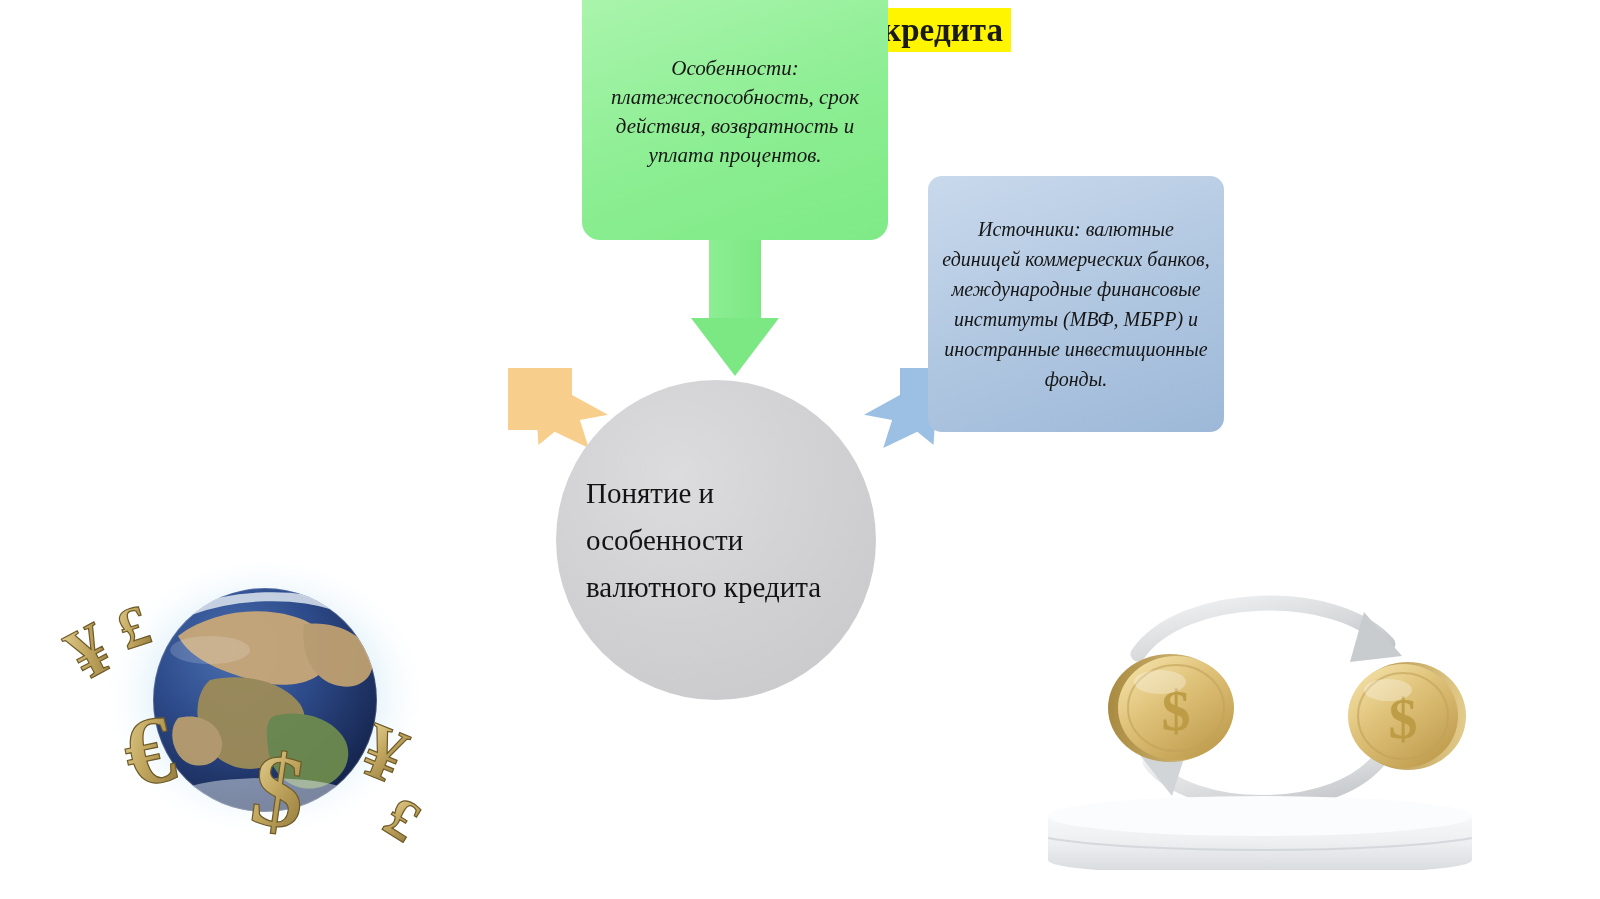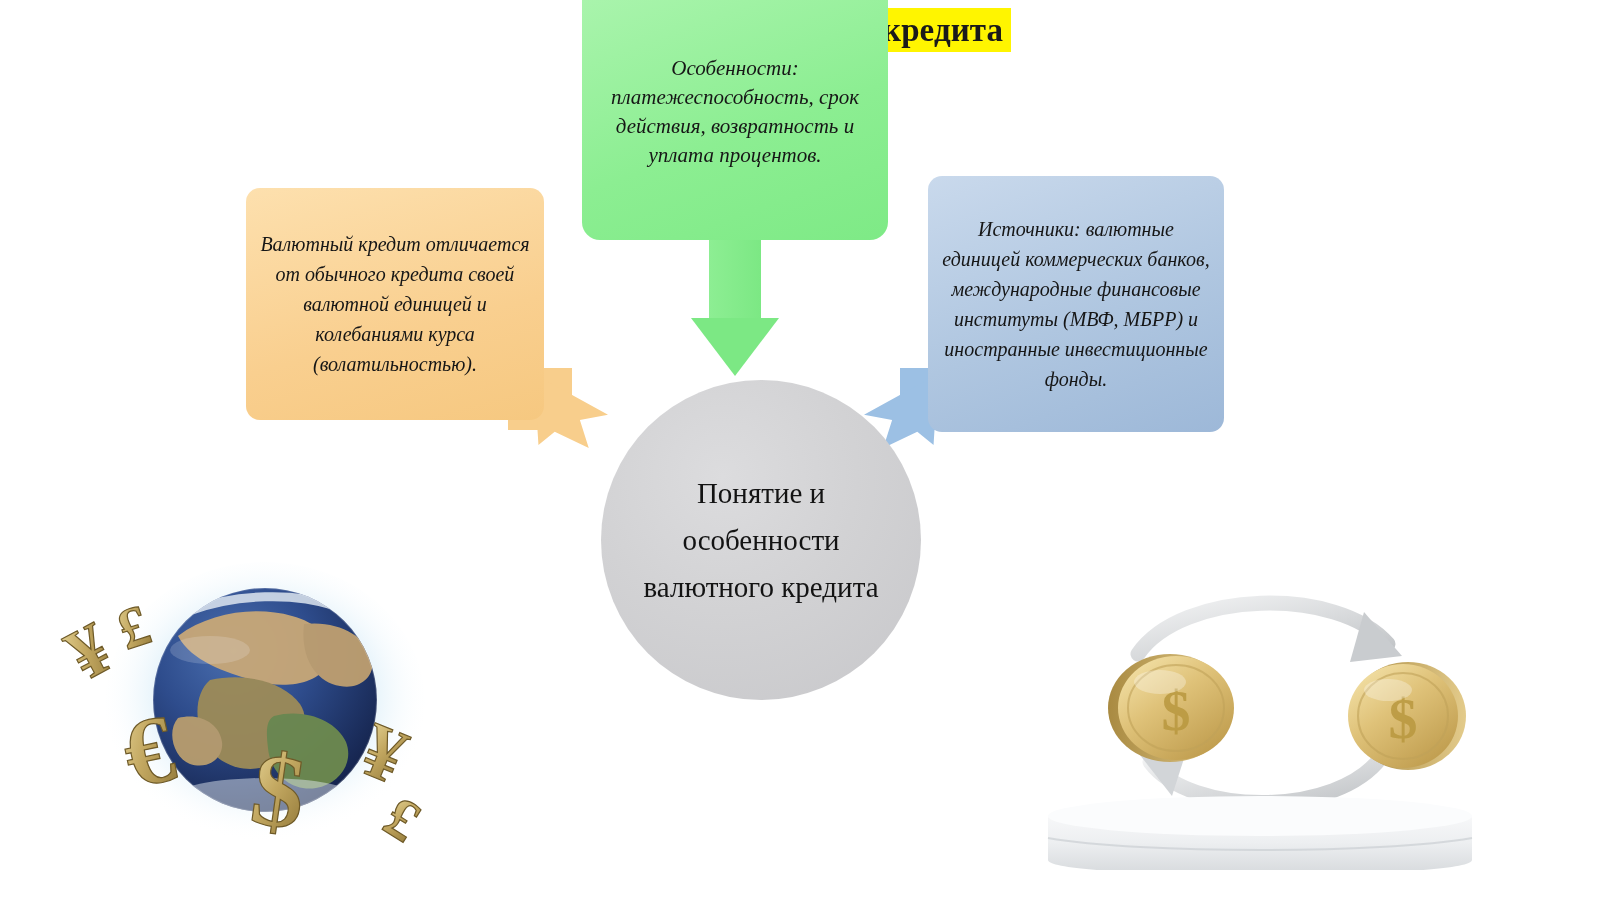--- a/index.html
+++ b/index.html
@@ -156,30 +156,30 @@
     width: 74px;
     height: 74px;
     background: #9CC0E4;
     clip-path: polygon(100% 0%, 0% 55%, 38% 62%, 26% 100%, 72% 78%, 94% 96%);
     z-index: 2;
   }
 
   
   #center-circle {
     position: absolute;
-    left: 601px;
+    left: 556px;
     top: 380px;
     width: 320px;
     height: 320px;
     border-radius: 50%;
     background: radial-gradient(circle at 38% 30%, #DCDCDE 0%, #D2D2D4 45%, #C7C7CA 100%);
     display: flex;
     align-items: center;
     justify-content: center;
-    text-align: center;
+    text-align: left;
     z-index: 4;
   }
   #center-circle-label {
     font-family: "Liberation Serif", "DejaVu Serif", serif;
     font-size: 29px;
     line-height: 47px;
     color: #131313;
     width: 260px;
   }
 
@@ -207,23 +207,20 @@
 <body>
 
 <div id="slide">
 
   <div id="title-wrap">
     <span id="title-text">Теоретичес                              отного кредита</span>
   </div>
 
   <div id="arrow-orange-stem"></div>
   <div id="arrow-orange-head"></div>
-  <div id="box-orange" class="callout">
-    <div class="txt">Валютный кредит отличается от обычного кредита своей валютной единицей и колебаниями курса (волатильностью).</div>
-  </div>
 
   <div id="arrow-blue-stem"></div>
   <div id="arrow-blue-head"></div>
   <div id="box-blue" class="callout">
     <div class="txt">Источники: валютные единицей коммерческих банков, международные финансовые институты (МВФ, МБРР) и иностранные инвестиционные фонды.</div>
   </div>
 
   <div id="arrow-green"></div>
   <div id="arrow-green-head"></div>
   <div id="box-green" class="callout">

